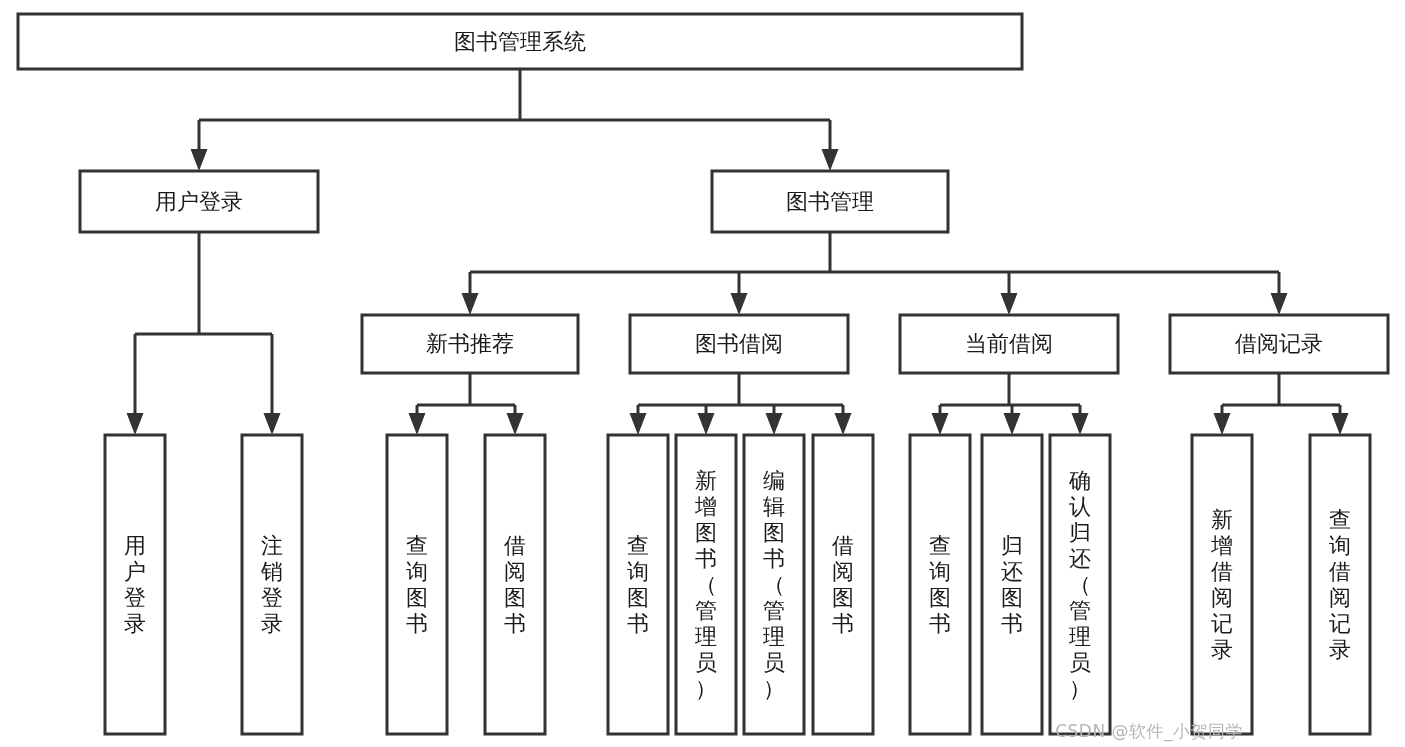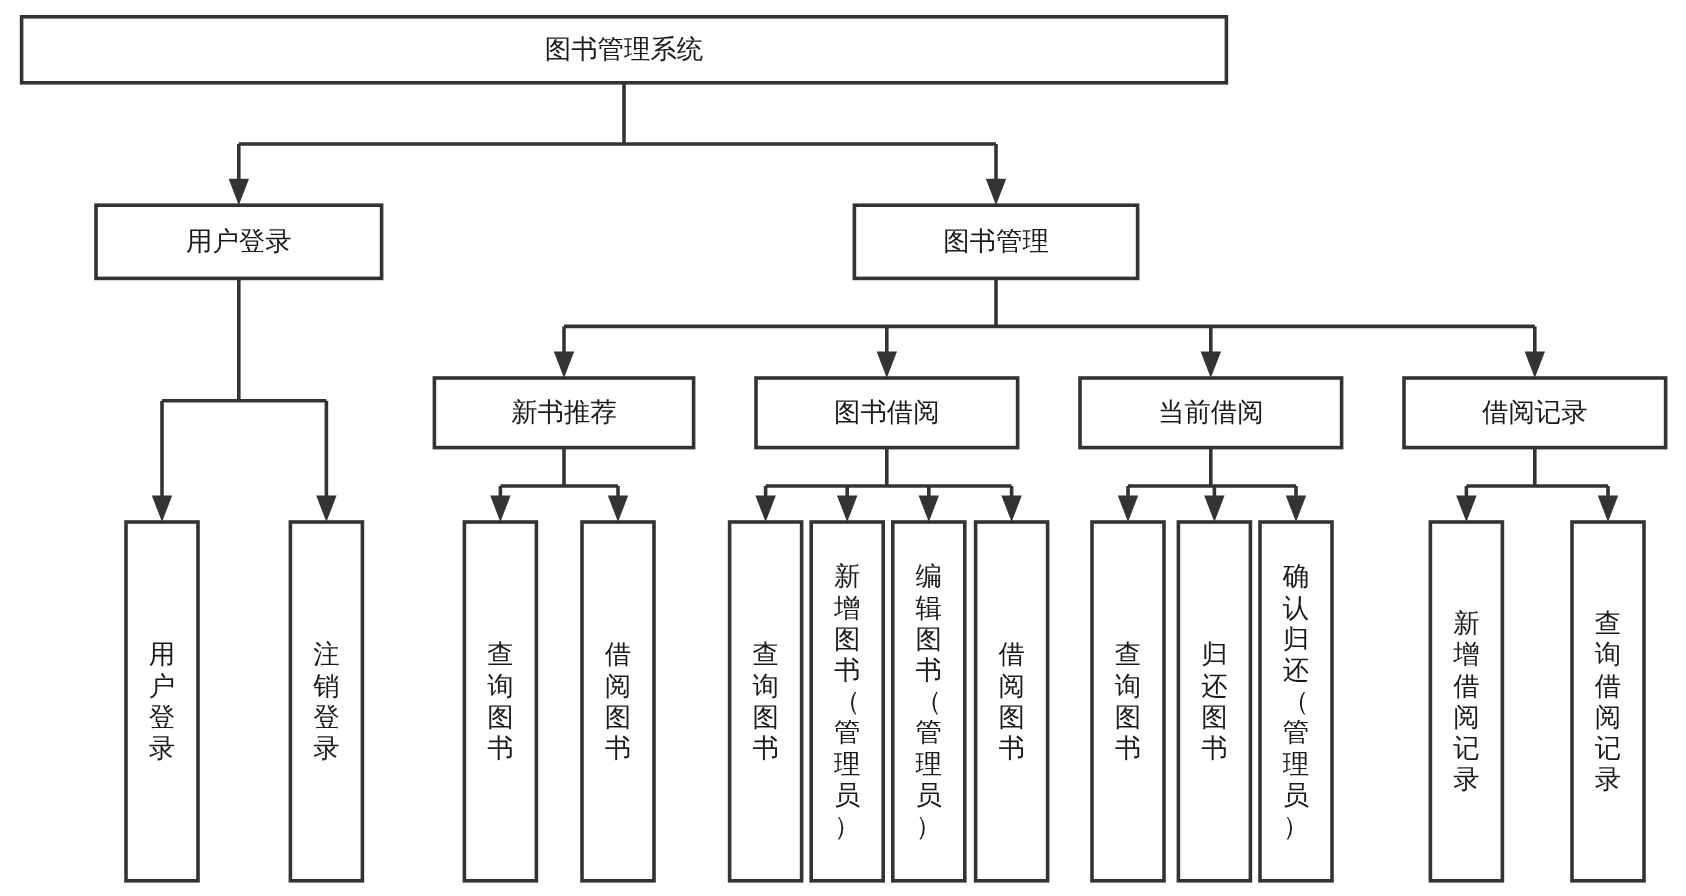--- a/index.html
+++ b/index.html
@@ -217,13 +217,14 @@
         <g>
           <rect x="1192" y="435" width="60" height="299" class="node-rect"></rect>
           <text x="1222" y="0" class="node-label-v"><tspan x="1222" y="526.78">新</tspan><tspan x="1222" y="552.78">增</tspan><tspan x="1222" y="578.78">借</tspan><tspan x="1222" y="604.78">阅</tspan><tspan x="1222" y="630.78">记</tspan><tspan x="1222" y="656.78">录</tspan></text>
         </g>
         <g>
           <rect x="1310" y="435" width="60" height="299" class="node-rect"></rect>
           <text x="1340" y="0" class="node-label-v"><tspan x="1340" y="526.78">查</tspan><tspan x="1340" y="552.78">询</tspan><tspan x="1340" y="578.78">借</tspan><tspan x="1340" y="604.78">阅</tspan><tspan x="1340" y="630.78">记</tspan><tspan x="1340" y="656.78">录</tspan></text>
         </g>
       </g>
   </svg>
+  <div class="watermark">CSDN @软件_小贺同学</div>
 </div>
 
 </body></html>

